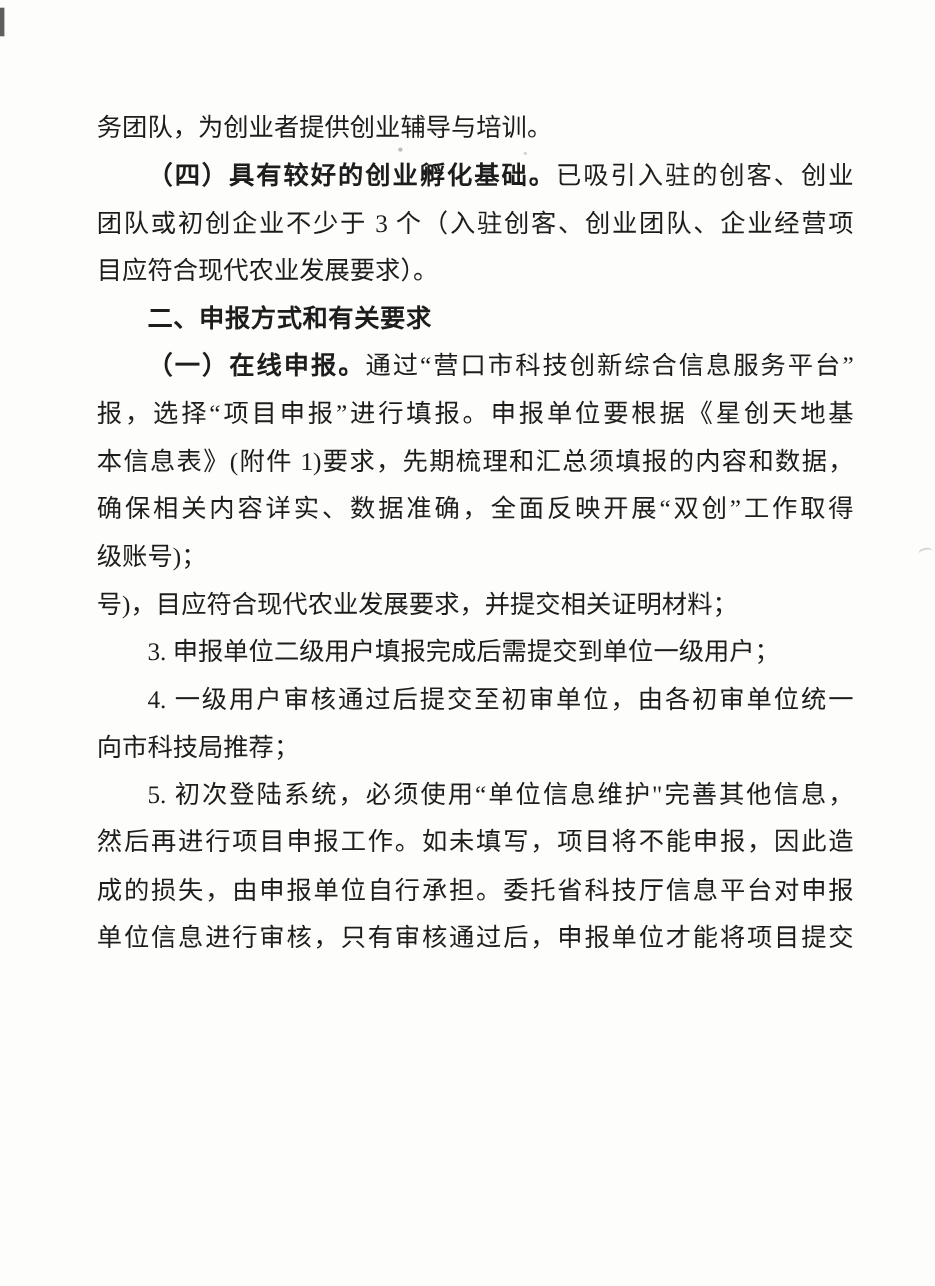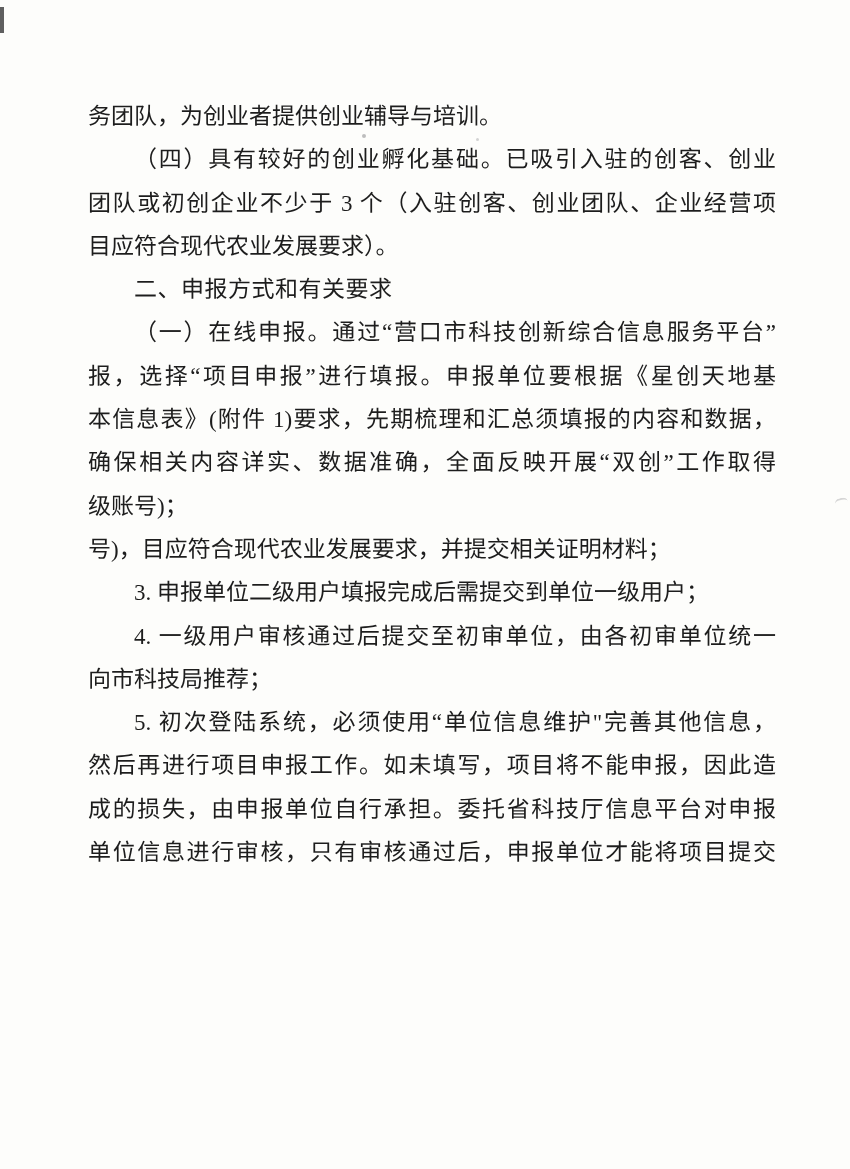--- a/index.html
+++ b/index.html
@@ -30,25 +30,25 @@
     line-height: 43.3px;
     text-align: left;
     text-align-last: left;
   }
   .ind { padding-left: 46px; }
   .j {
     text-align: justify;
     text-align-last: justify;
   }
   .heading {
-    font-weight: 400;
+    font-weight: 700;
     font-family: "Liberation Sans", "DejaVu Sans", sans-serif;
     letter-spacing: 0.5px;
   }
-  .kai { font-weight: 400; }
+  .kai { font-weight: 700; }
   
   .smudge {
     position: absolute;
     left: 0; top: 7px;
     width: 4px; height: 26px;
     background: #5f5f5f;
     filter: blur(0.6px);
   }
   .speck {
     position: absolute;

